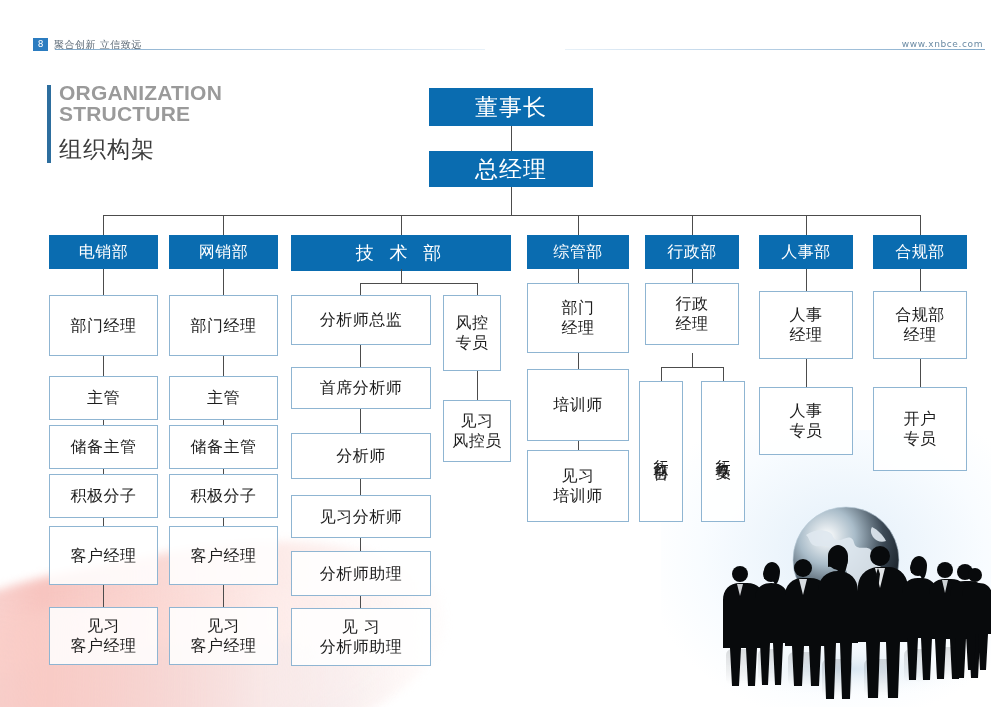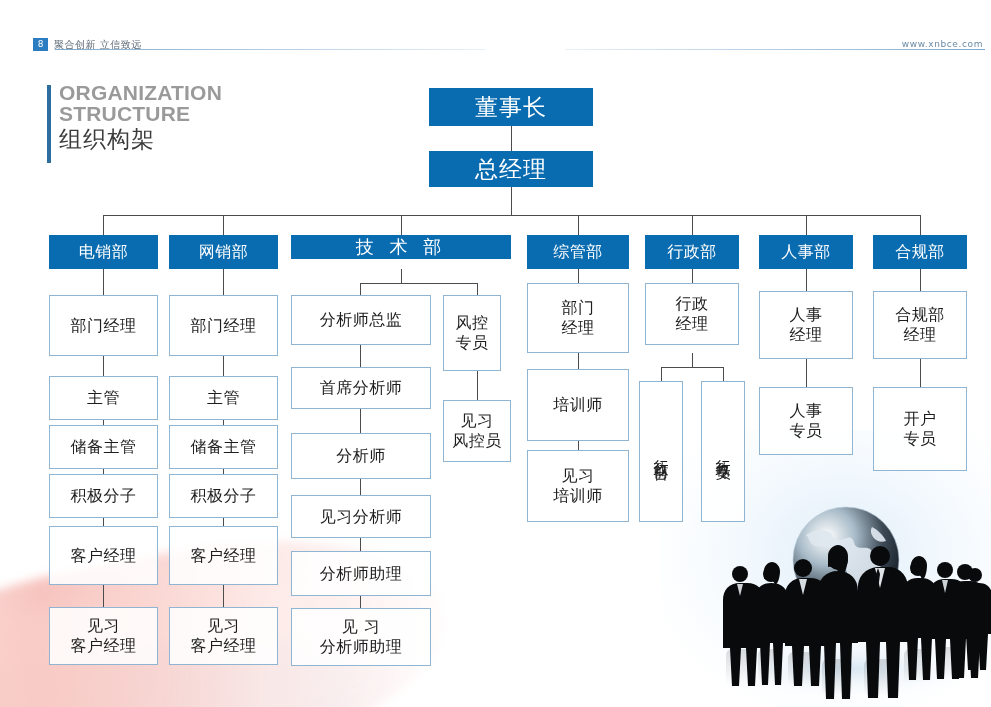--- a/index.html
+++ b/index.html
@@ -119,21 +119,21 @@
   .title-en {
     font-family: "Liberation Sans", sans-serif;
     font-size: 21px;
     font-weight: bold;
     color: #9a9a9a;
     line-height: 21px;
     letter-spacing: .2px;
     white-space: pre-line;
   }
   .title-cn {
-    margin-top: 2px;
+    margin-top: 12px;
     font-size: 23px;
     color: #3c3c3c;
     line-height: 27px;
     letter-spacing: 1px;
   }
 
   
   .node {
     position: absolute;
     box-sizing: border-box;
@@ -256,21 +256,21 @@
   <div class="conn v" style="left:223px; top:420px; height:5px;"></div>
   <div class="node white" style="left:169px; top:425px; width:109px; height:44px;">储备主管</div>
   <div class="conn v" style="left:223px; top:469px; height:5px;"></div>
   <div class="node white" style="left:169px; top:474px; width:109px; height:44px;">积极分子</div>
   <div class="conn v" style="left:223px; top:518px; height:8px;"></div>
   <div class="node white" style="left:169px; top:526px; width:109px; height:59px;">客户经理</div>
   <div class="conn v" style="left:223px; top:585px; height:22px;"></div>
   <div class="node white" style="left:169px; top:607px; width:109px; height:58px; white-space:pre-line;">见习
 客户经理</div>
 
-  <div class="node blue wide" style="left:291px; top:235px; width:220px; height:24px;">技  术  部</div>
+  <div class="node blue wide" style="left:291px; top:235px; width:220px; height:36px;">技  术  部</div>
   <div class="conn v" style="left:401px; top:269px; height:14px;"></div>
   <div class="conn h" style="left:360px; top:283px; width:117px;"></div>
   <div class="conn v" style="left:360px; top:283px; height:12px;"></div>
   <div class="conn v" style="left:477px; top:283px; height:12px;"></div>
 
   <div class="node white" style="left:291px; top:295px; width:140px; height:50px;">分析师总监</div>
   <div class="conn v" style="left:360px; top:345px; height:22px;"></div>
   <div class="node white" style="left:291px; top:367px; width:140px; height:42px;">首席分析师</div>
   <div class="conn v" style="left:360px; top:409px; height:24px;"></div>
   <div class="node white" style="left:291px; top:433px; width:140px; height:46px;">分析师</div>

